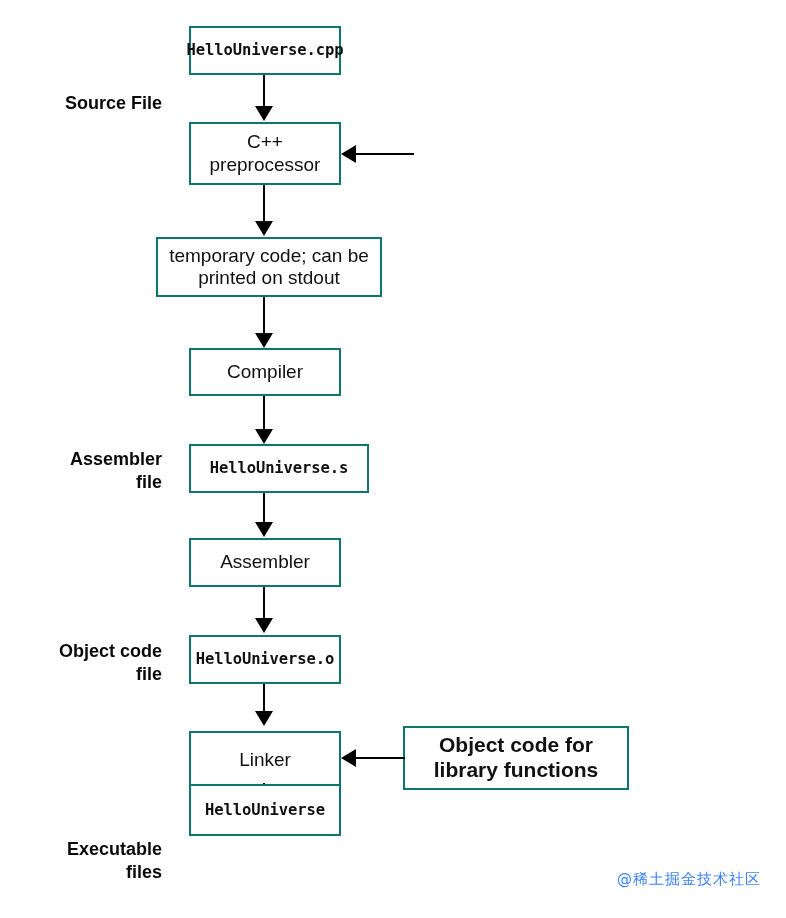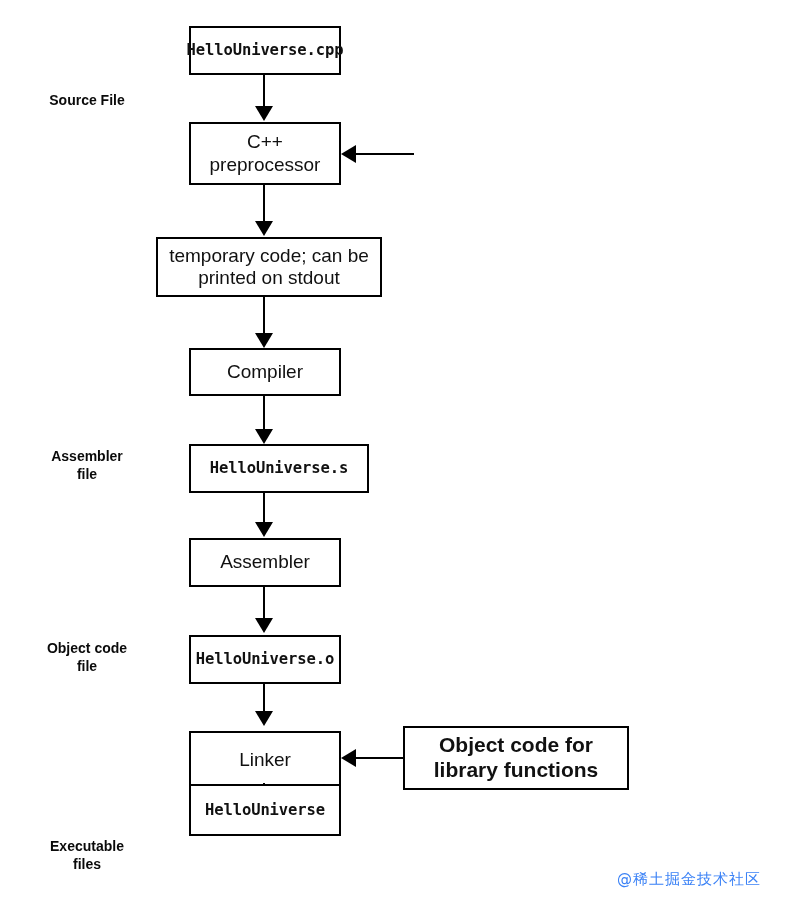--- a/index.html
+++ b/index.html
@@ -16,21 +16,21 @@
     width: 786px;
     height: 918px;
     background: #ffffff;
     overflow: hidden;
   }
 
   
   .node {
     position: absolute;
     box-sizing: border-box;
-    border: 2px solid #000000;
+    border: 2px solid #0f766e;
     background: #ffffff;
     display: flex;
     align-items: center;
     justify-content: center;
     text-align: center;
     color: #111111;
     line-height: 1.18;
   }
   .node .txt {
     display: block;
@@ -53,23 +53,23 @@
     font-family: "Liberation Sans", sans-serif;
     font-weight: 700;
     font-size: 21px;
   }
 
   
   .caption {
     position: absolute;
     font-family: "Liberation Sans", sans-serif;
     font-weight: 700;
-    font-size: 14px;
+    font-size: 18px;
     color: #0a0a0a;
-    text-align: center;
+    text-align: right;
     line-height: 1.28;
     white-space: pre-line;
   }
 
   
   .vline {
     position: absolute;
     width: 2px;
     background: #000000;
   }

